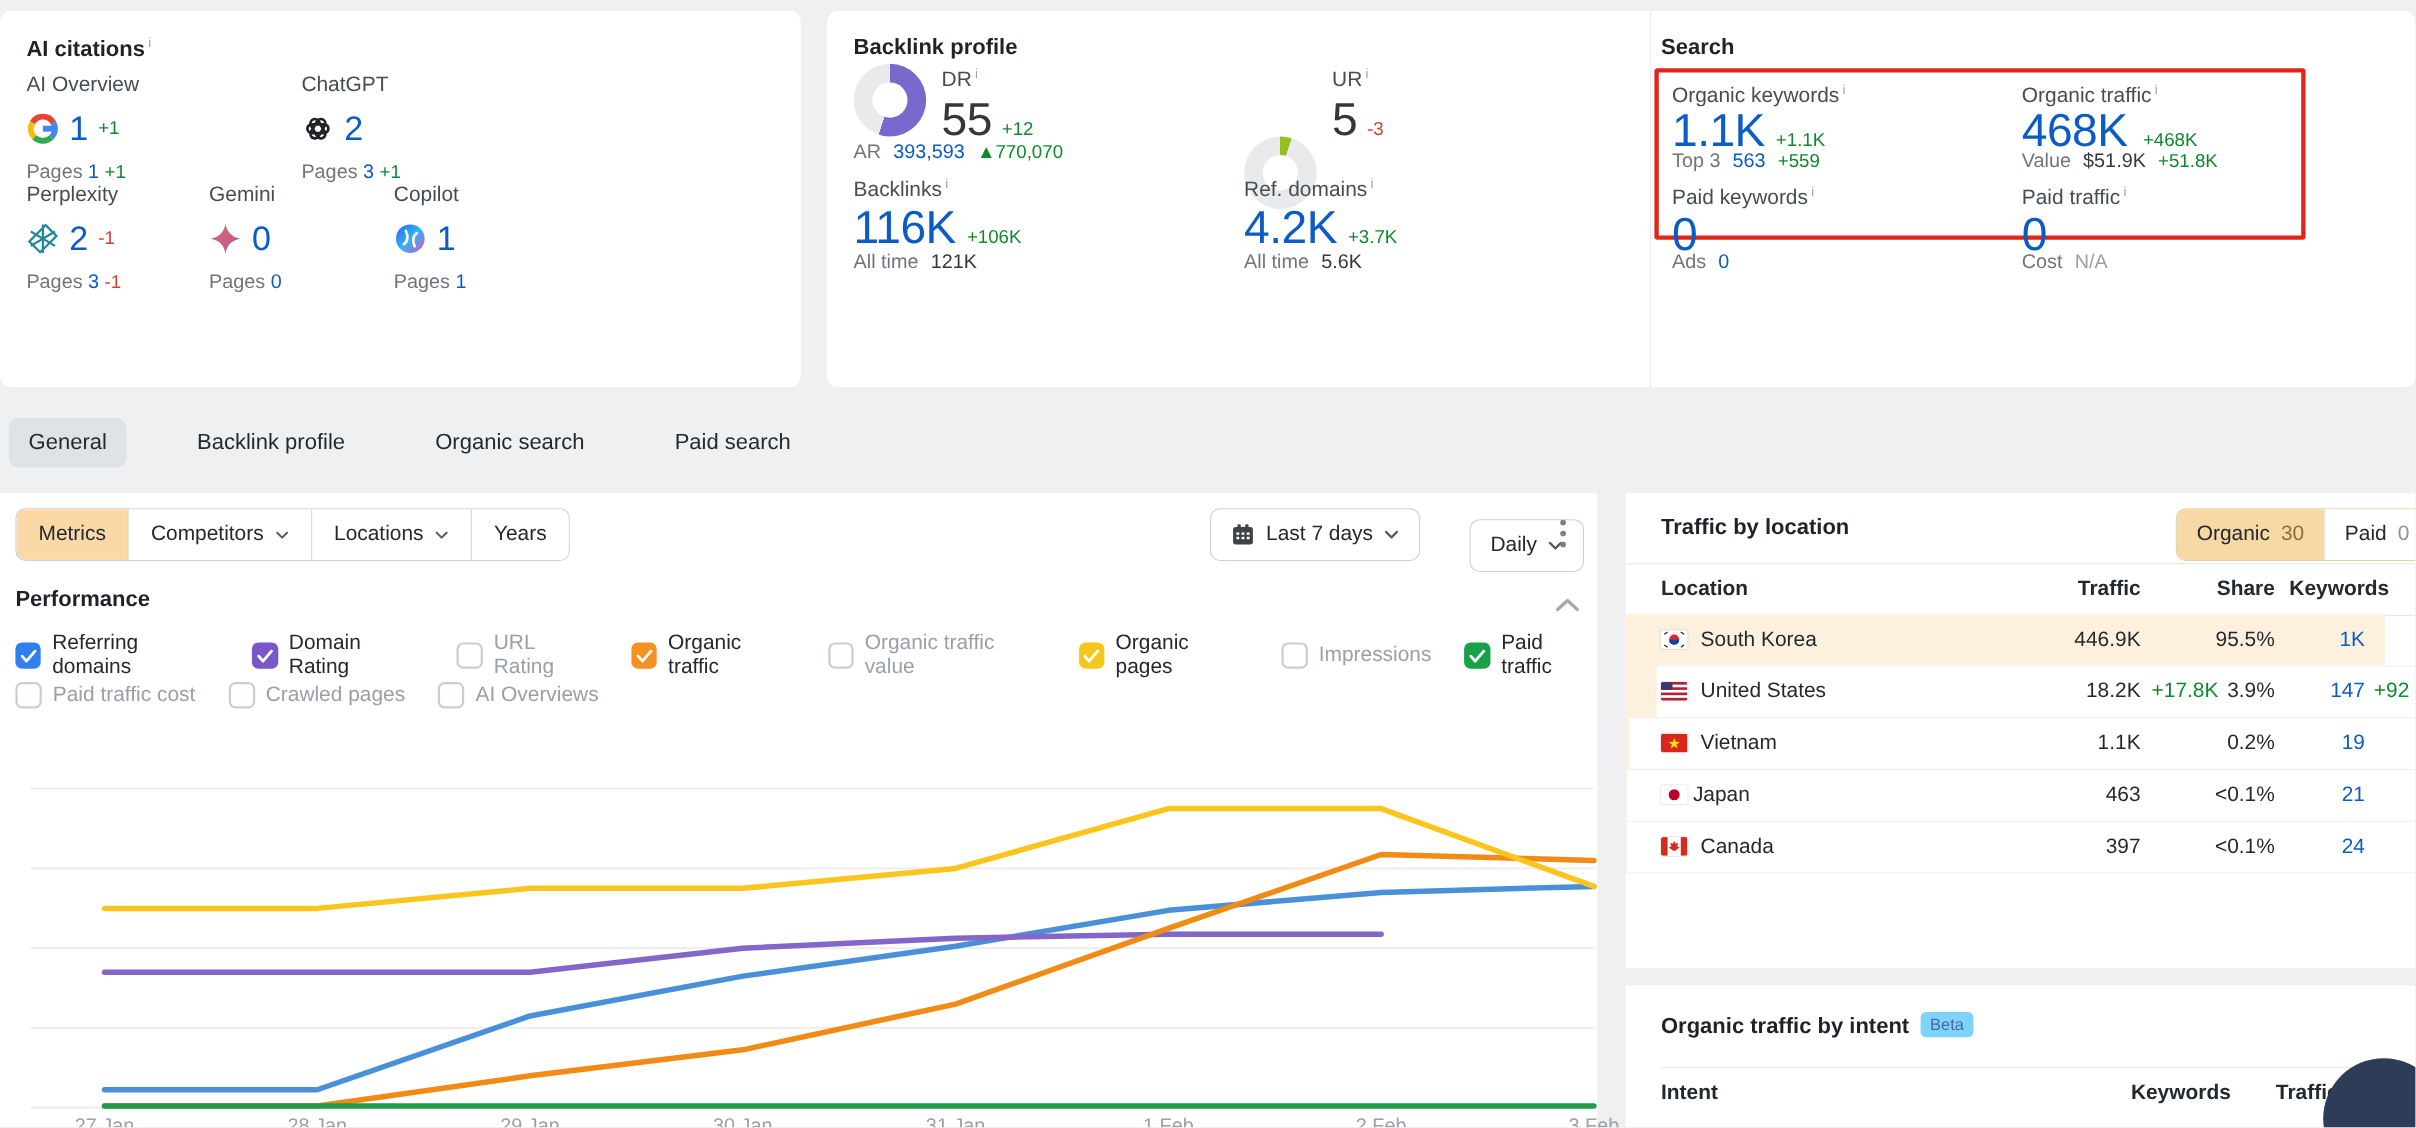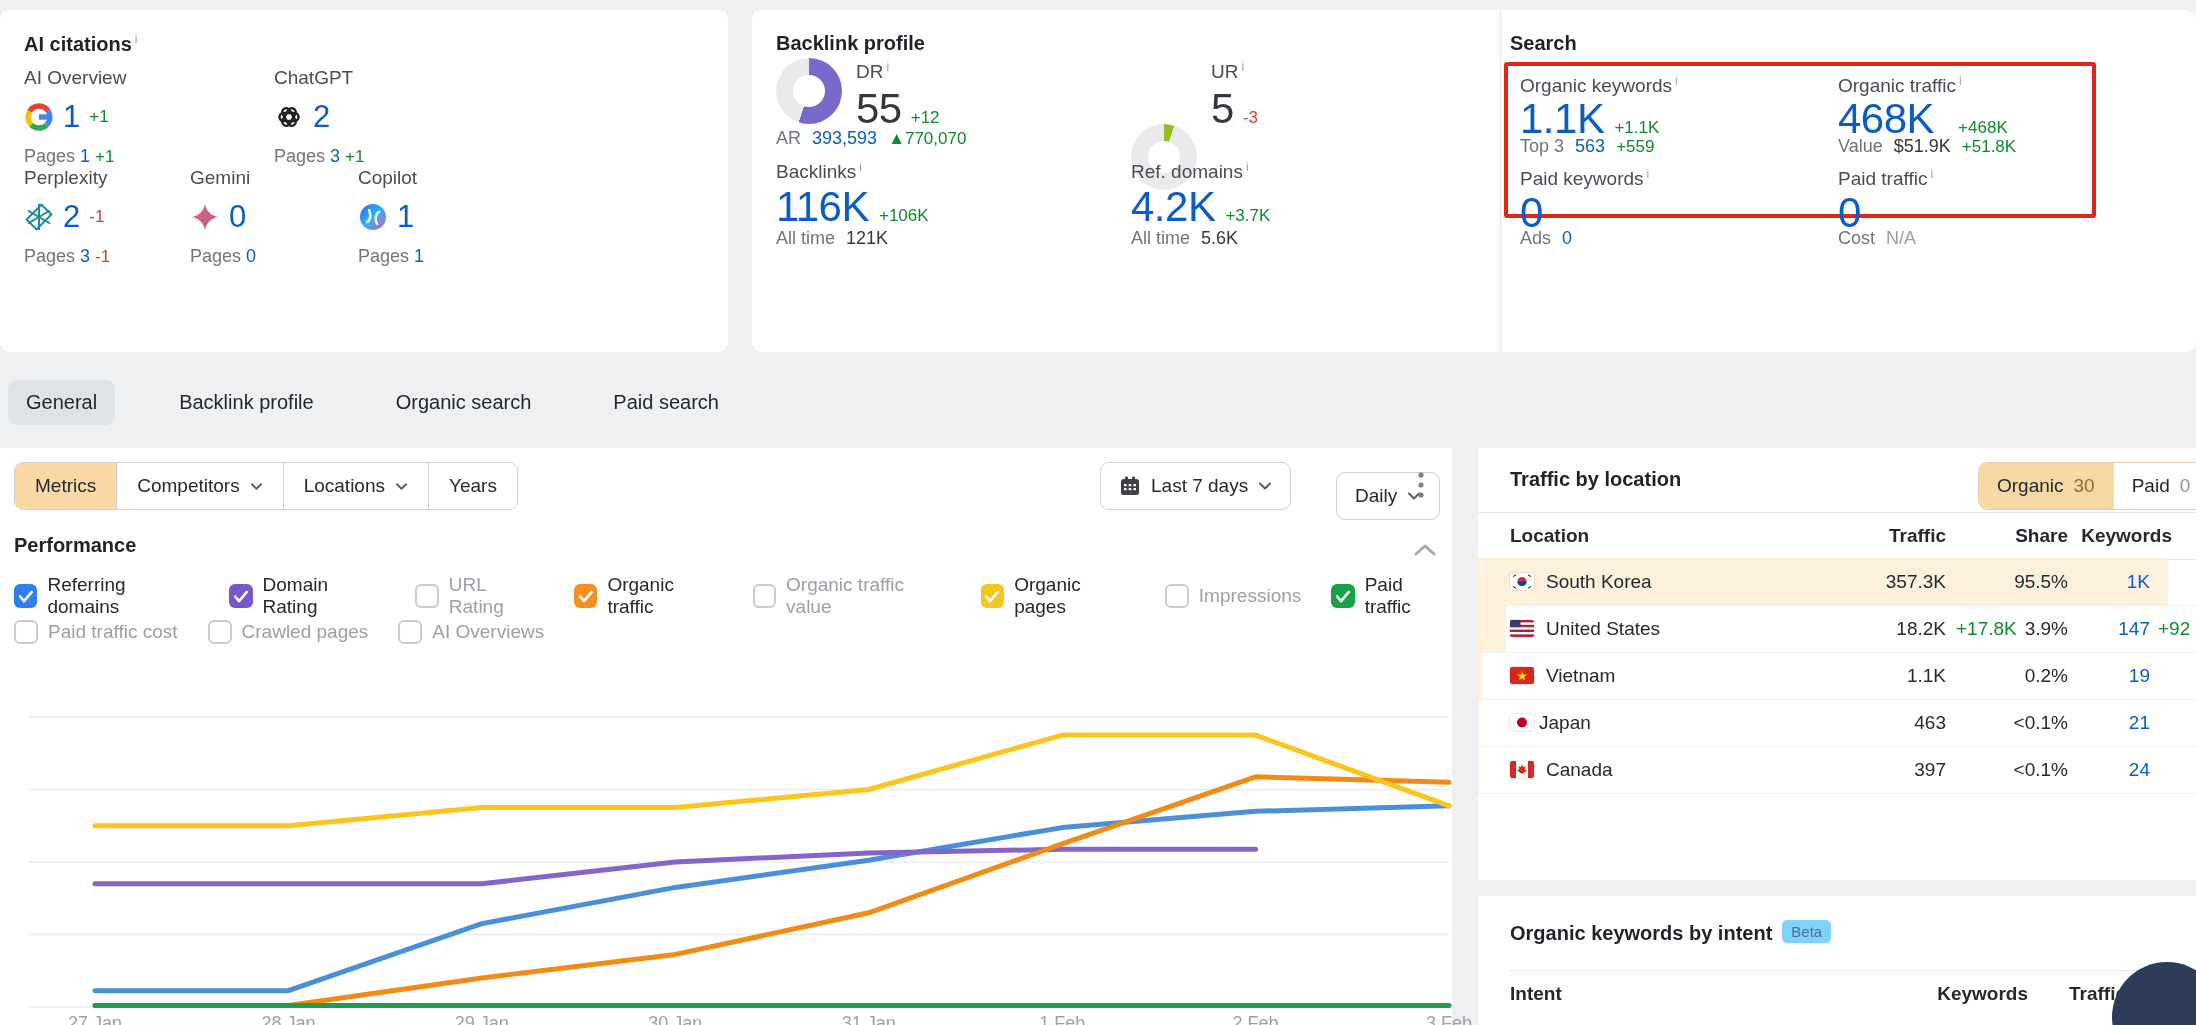--- a/index.html
+++ b/index.html
@@ -221,21 +221,21 @@
       <span class="bignum">1.1K</span>
       <span class="delta green">+1.1K</span>
     </div>
     <div class="abs subline" style="left:768px;top:126px;">
       <span>Top 3</span>
       <span class="v blue">563</span>
       <span class="v green" style="font-size:17px;">+559</span>
     </div>
 
     <div class="abs mlabel" style="left:1086px;top:64px;"><span>Organic traffic</span><sup class="info">i</sup></div>
-    <div class="abs" style="left:1086px;top:88px;display:flex;align-items:baseline;gap:24px;">
+    <div class="abs" style="left:1086px;top:88px;display:flex;align-items:baseline;gap:14px;">
       <span class="bignum">468K</span>
       <span class="delta green">+468K</span>
     </div>
     <div class="abs subline" style="left:1086px;top:126px;">
       <span>Value</span>
       <span class="v dark">$51.9K</span>
       <span class="v green" style="font-size:17px;">+51.8K</span>
     </div>
 
     <div class="abs mlabel" style="left:768px;top:157px;"><span>Paid keywords</span><sup class="info">i</sup></div>
@@ -441,21 +441,21 @@
             <svg class="flag" viewBox="0 0 24 17">
       <rect width="24" height="17" fill="#fff"></rect>
               <circle cx="12" cy="8.5" r="4.6" fill="#cd2e3a"></circle>
       <path d="M7.4 8.5 a4.6 4.6 0 0 0 9.2 0 z" fill="#0047a0"></path>
       <g stroke="#1f1f1f" stroke-width="1.1">
                 <path d="M3 3.6l3-2M3 13.4l3 2M21 3.6l-3-2M21 13.4l-3 2"></path>
               </g>
             </svg>
             <span>South Korea</span>
           </div>
-       <div class="cell r" style="left:318px;width:150px;">357.3K</div>
+       <div class="cell r" style="left:318px;width:150px;">446.9K</div>
 
        <div class="cell r" style="left:470px;width:120px;">95.5%</div>
        <div class="cell r blue" style="left:560px;width:112px;">1K</div>
        </div>
         <div class="loc-row" style="top: 157px;">
           <div class="loc-bar" style="width:27.6px"></div>
        <div class="cell" style="left:32px;gap:12px;">
             <svg class="flag" viewBox="0 0 24 17">
       <rect width="24" height="17" fill="#fff"></rect>
       <g fill="#b22234">
@@ -517,21 +517,21 @@
 
        <div class="cell r" style="left:470px;width:120px;">&lt;0.1%</div>
        <div class="cell r blue" style="left:560px;width:112px;">24</div>
        </div>
       </div>
 
   </div>
 
   <div id="intent-panel">
     <div class="abs" style="left:32px;top:24px;">
-      <span class="title">Organic keywords by intent</span><span class="badge">Beta</span>
+      <span class="title">Organic traffic by intent</span><span class="badge">Beta</span>
     </div>
     <div class="abs" style="left:32px;top:74px;width:654px;border-top:1px solid #e5e8ea;"></div>
     <div class="abs" style="left:0;top:75px;width:718px;height:46px;font-weight:700;font-size:19px;">
       <div class="cell" style="left:32px;">Intent</div>
       <div class="cell r" style="left:430px;width:120px;">Keywords</div>
       <div class="cell r" style="left:560px;width:88px;">Traffic</div>
     </div>
   </div>
 
   <div id="fab"></div>

